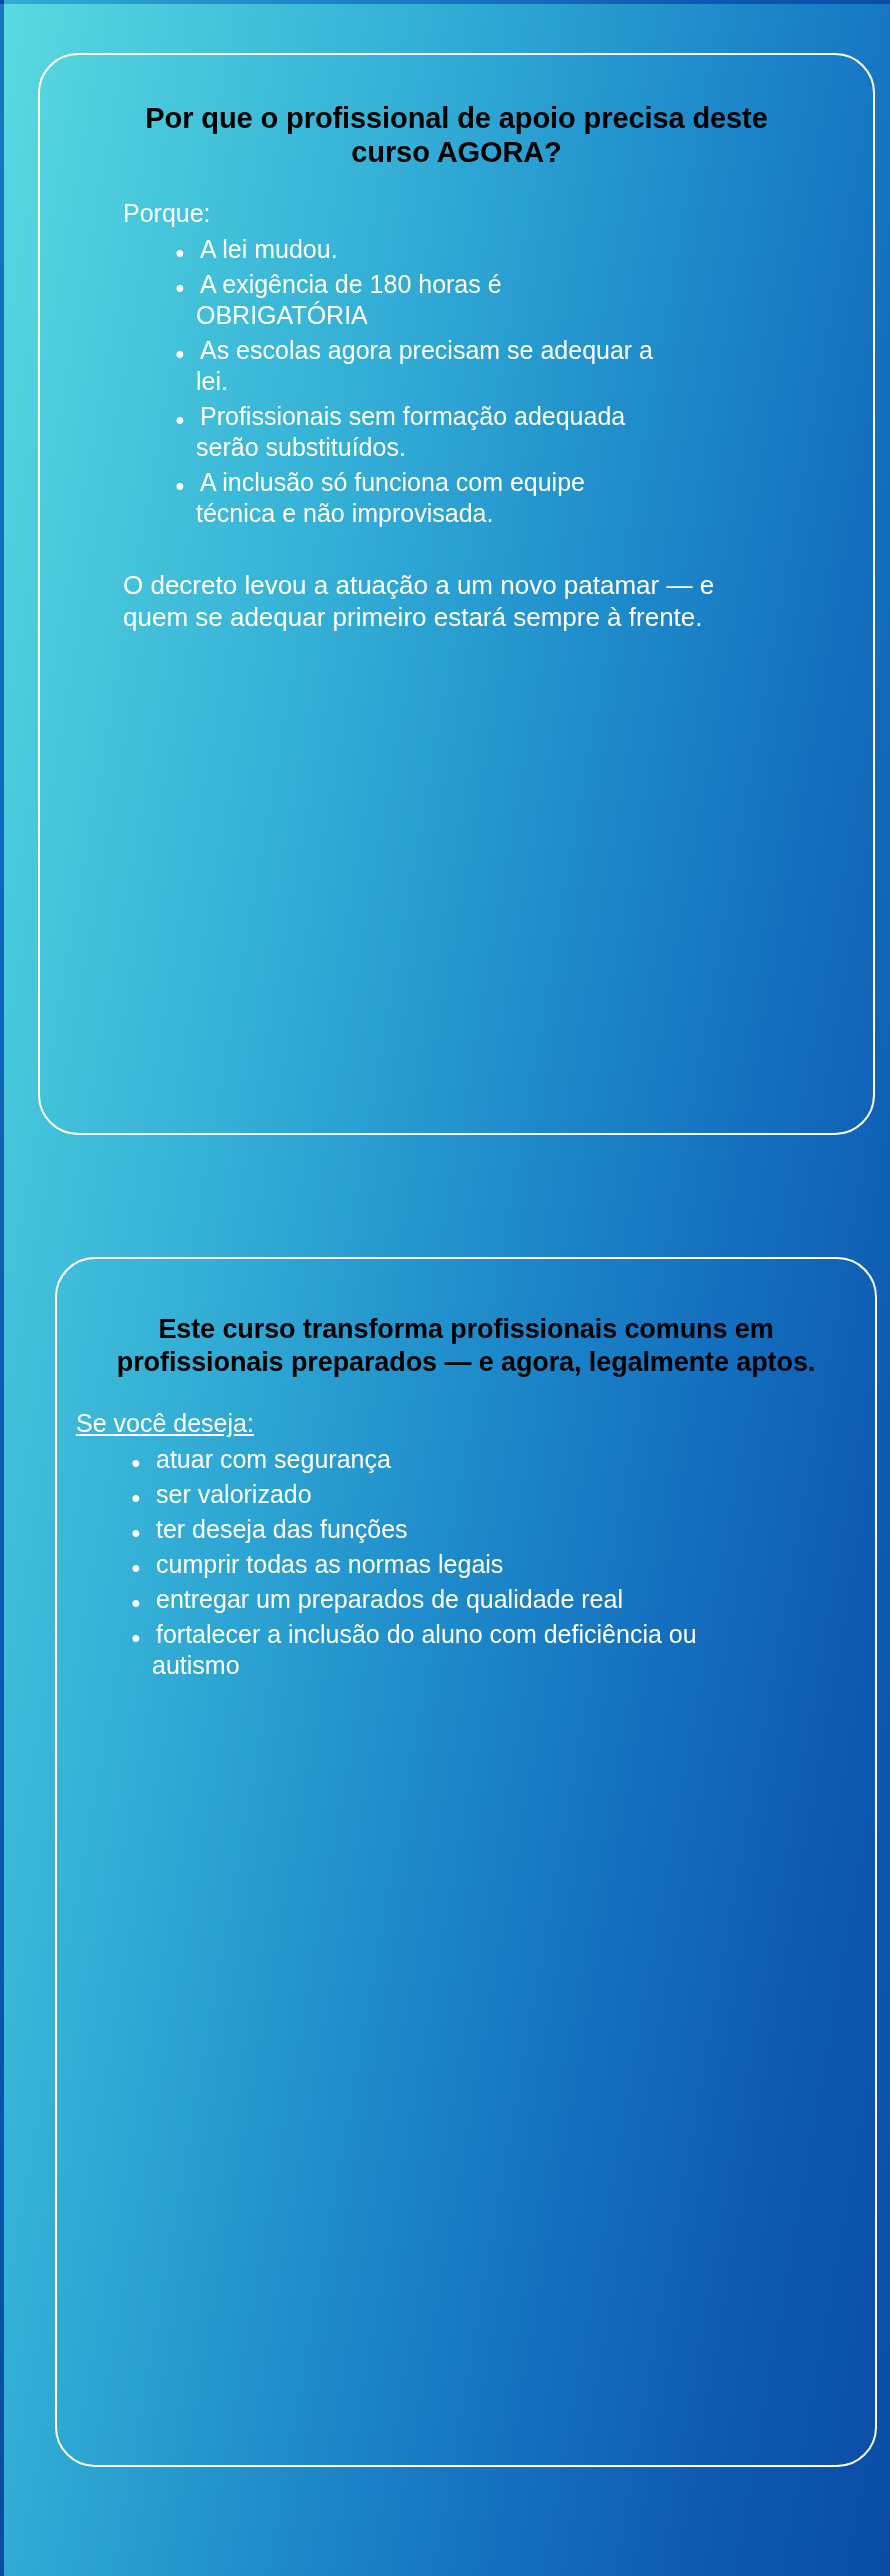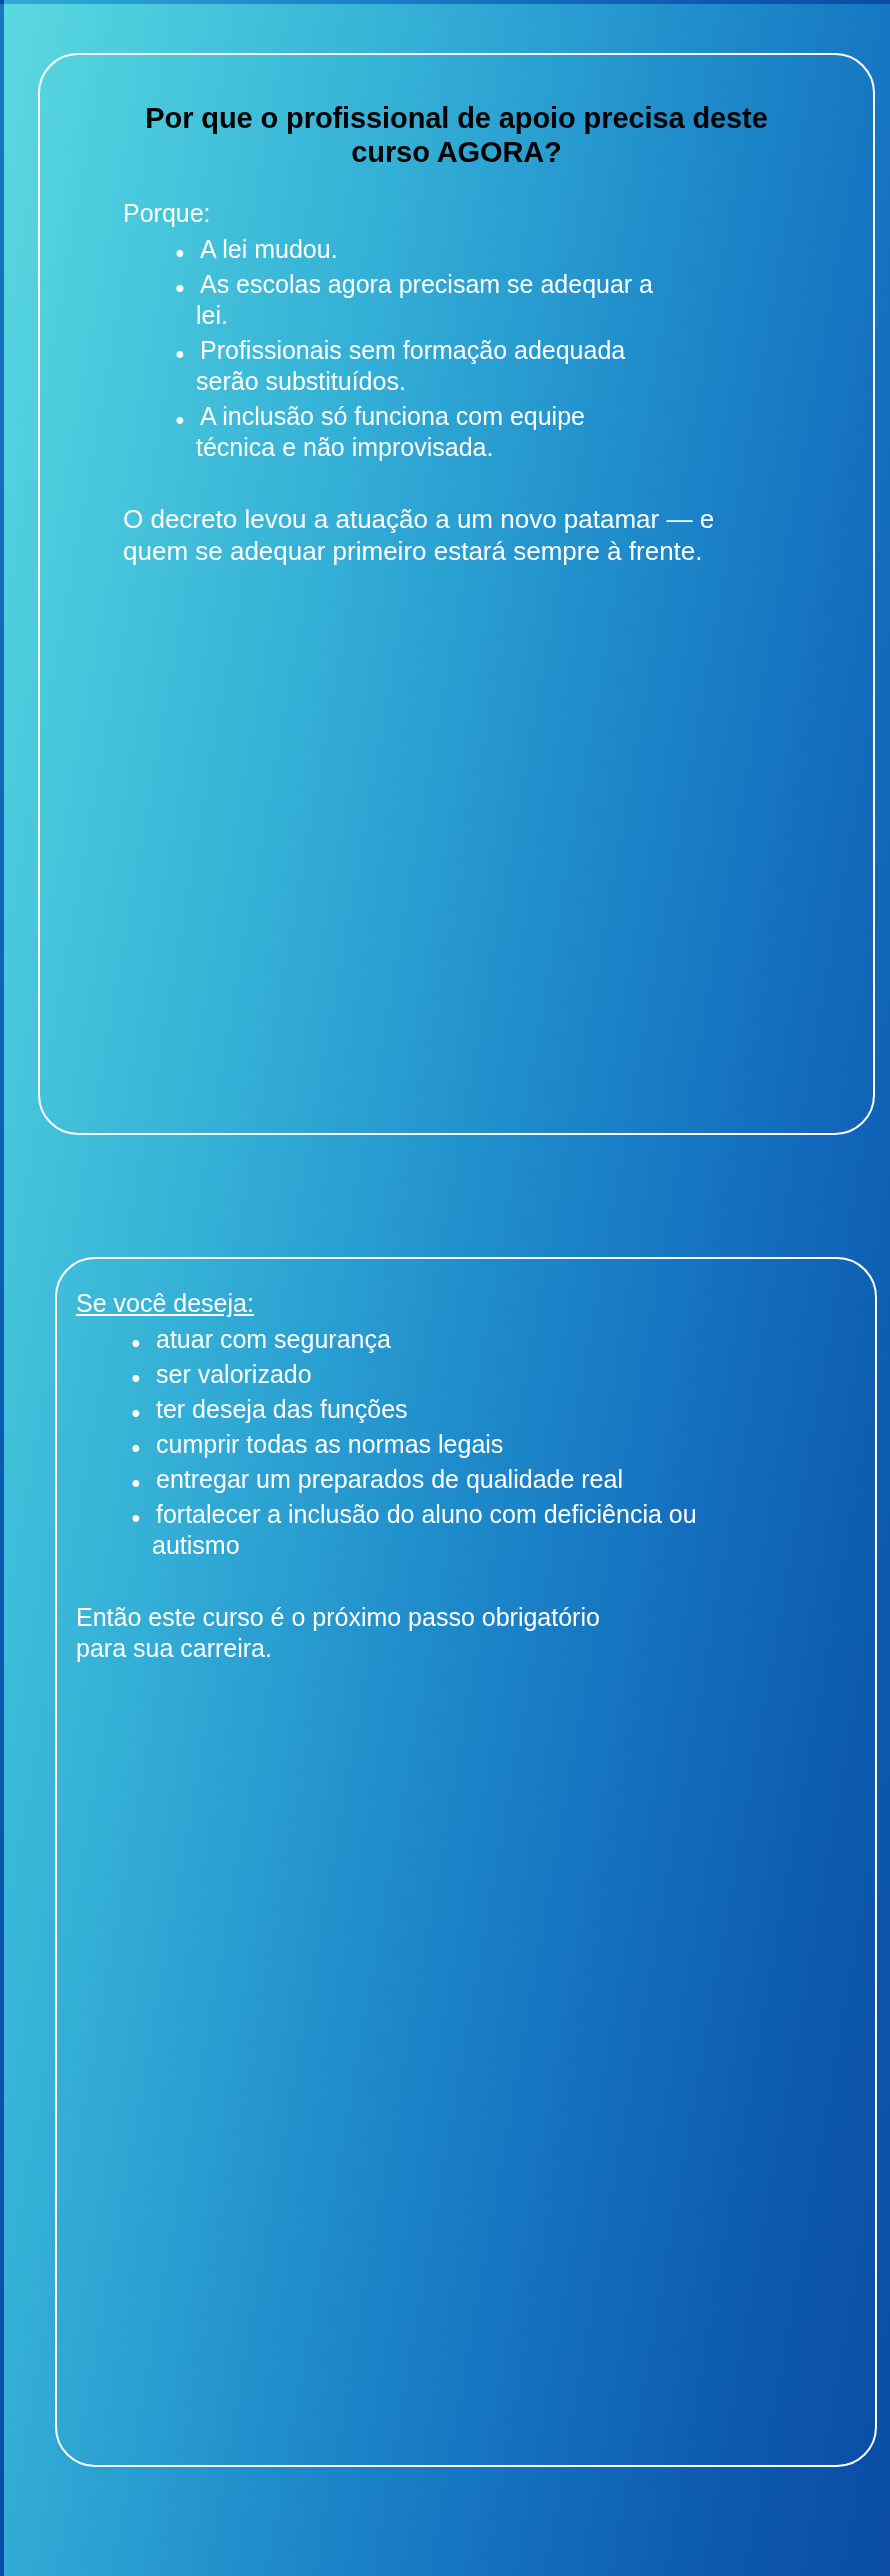--- a/index.html
+++ b/index.html
@@ -132,38 +132,40 @@
 <section class="card" id="card-1">
   <h2 class="card-title">Por que o profissional de apoio precisa deste curso AGORA?</h2>
   <p class="lead">Porque:</p>
   <ul>
     <li>
       <span class="bullet">•</span>
       <span>A lei mudou.</span>
     </li>
     <li>
       <span class="bullet">•</span>
+      <span>A exigência de 180 horas é OBRIGATÓRIA</span>
     </li>
     <li>
       <span class="bullet">•</span>
       <span>As escolas agora precisam se adequar a lei.</span>
     </li>
     <li>
       <span class="bullet">•</span>
       <span>Profissionais sem formação adequada serão substituídos.</span>
     </li>
     <li>
       <span class="bullet">•</span>
       <span>A inclusão só funciona com equipe técnica e não improvisada.</span>
     </li>
   </ul>
   <p class="closing">O decreto levou a atuação a um novo patamar — e quem se adequar primeiro estará sempre à frente.</p>
 </section>
 
 <section class="card" id="card-2">
+  <h2 class="card-title">Este curso transforma profissionais comuns em profissionais preparados — e agora, legalmente aptos.</h2>
   <p class="lead">Se você deseja:</p>
   <ul>
     <li>
       <span class="bullet">•</span>
       <span>atuar com segurança</span>
     </li>
     <li>
       <span class="bullet">•</span>
       <span>ser valorizado</span>
     </li>
@@ -177,15 +179,14 @@
     </li>
     <li>
       <span class="bullet">•</span>
       <span>entregar um preparados de qualidade real</span>
     </li>
     <li>
       <span class="bullet">•</span>
       <span>fortalecer a inclusão do aluno com deficiência ou autismo</span>
     </li>
   </ul>
-  <p class="closing">Então este curso é o próximo passo obrigatório para sua carreira.</p>
 </section>
 
 
 </body></html>

